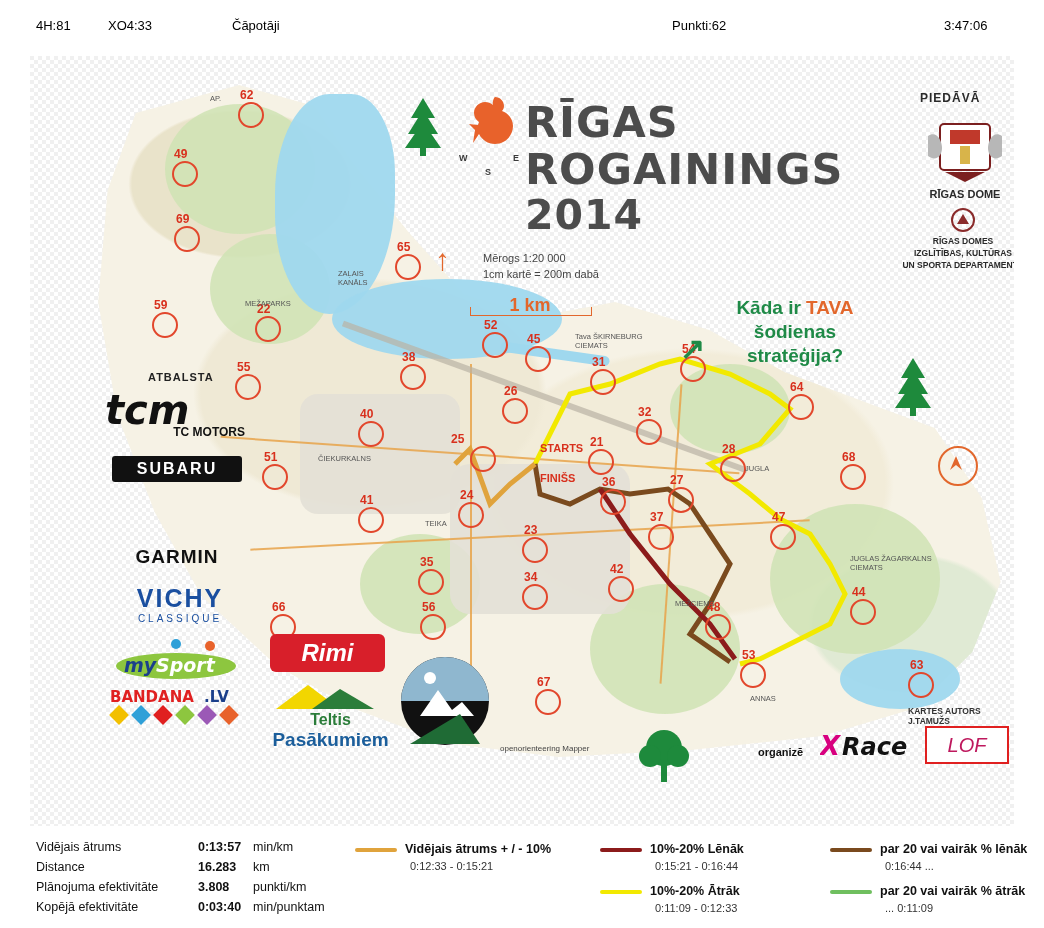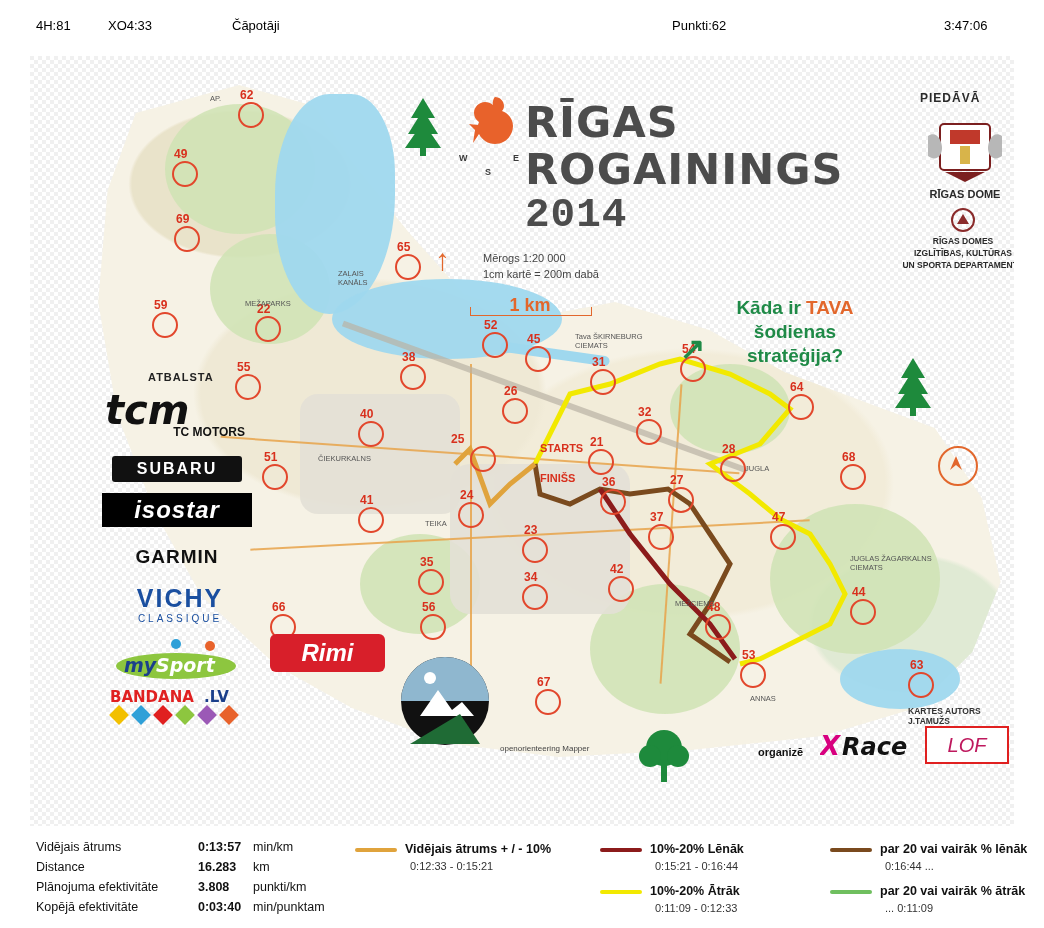--- a/index.html
+++ b/index.html
@@ -83,21 +83,21 @@
   svg.routes{position:absolute;left:0;top:0;width:940px;height:700px;}
 
   
   .titleblock{position:absolute;left:495px;top:45px;width:300px;}
   .titleline{
     font-family:"DejaVu Sans",sans-serif;
     font-weight:bold;color:#4c4c4c;letter-spacing:1px;line-height:1;
   }
   .t1{font-size:43px;}
   .t2{font-size:43px;margin-top:4px;}
-  .t3{font-size:41px;margin-top:4px;font-family:Liberation Mono, monospace;}
+  .t3{font-size:41px;margin-top:4px;}
   .rooster{
     position:absolute;left:-60px;top:-8px;width:56px;height:62px;color:#e8622b;
   }
   .compass-we{
     position:absolute;left:-66px;top:52px;font-size:9px;color:#3b3b3b;font-weight:bold;
   }
   .compass-e{position:absolute;left:-12px;top:52px;font-size:9px;color:#3b3b3b;font-weight:bold;}
   .compass-s{position:absolute;left:-40px;top:66px;font-size:9px;color:#3b3b3b;font-weight:bold;}
 
   .scaleblock{position:absolute;left:425px;top:195px;width:180px;color:#e2672c;}
@@ -391,23 +391,20 @@
       </svg>
   </div>
 
   <div class="atbalsta">ATBALSTA</div>
 
   <div class="spon tcm">
     <div class="tcmtxt">tcm</div>
     <div class="tcmsub">TC MOTORS</div>
   </div>
   <div class="spon subaru">SUBARU</div>
-  <div class="spon isostar">
-      <span>isostar</span>
-    </div>
   <div class="spon garmin">
       <span>GARMIN</span>
     </div>
   <div class="spon mysport">
     <svg width="125" height="44" viewBox="0 0 125 44">
       <ellipse cx="62" cy="30" rx="60" ry="13" fill="#8dc63f"></ellipse>
       <text x="10" y="36" font-family="DejaVu Sans" font-size="19" font-weight="bold" font-style="italic" fill="#1b3f8b">my</text>
       <text x="42" y="36" font-family="DejaVu Sans" font-size="19" font-weight="bold" font-style="italic" fill="#ffffff">Sport</text>
       <circle cx="96" cy="10" r="5" fill="#e8622b"></circle>
       <circle cx="62" cy="8" r="5" fill="#2fa0d8"></circle>
@@ -426,20 +423,28 @@
       <text x="96" y="16" font-family="DejaVu Sans" font-size="15" font-weight="bold" fill="#1b3f8b">.LV</text>
       <g>
         <rect x="4" y="22" width="14" height="14" fill="#f2c000" transform="rotate(45 11 29)"></rect>
         <rect x="26" y="22" width="14" height="14" fill="#2fa0d8" transform="rotate(45 33 29)"></rect>
         <rect x="48" y="22" width="14" height="14" fill="#e02020" transform="rotate(45 55 29)"></rect>
         <rect x="70" y="22" width="14" height="14" fill="#8dc63f" transform="rotate(45 77 29)"></rect>
         <rect x="92" y="22" width="14" height="14" fill="#9b59b6" transform="rotate(45 99 29)"></rect>
         <rect x="114" y="22" width="14" height="14" fill="#e8622b" transform="rotate(45 121 29)"></rect>
       </g>
     </svg>
+  </div>
+  <div class="spon teltis">
+    <svg width="125" height="30" viewBox="0 0 125 30" style="display:block;margin:0 auto;">
+      <path d="M8 28L40 4l32 24z" fill="#f2d600"></path>
+      <path d="M44 28L72 8l34 20z" fill="#2b7d3a"></path>
+    </svg>
+    <div class="t-a">Teltis</div>
+    <div class="t-b">Pasākumiem</div>
   </div>
 
   <div class="spon omapper">
     <svg width="90" height="90" viewBox="0 0 90 90">
       <circle cx="45" cy="45" r="44" fill="#111"></circle>
       <path d="M1 45a44 44 0 0 1 88 0z" fill="#8fb7cf"></path>
       <path d="M20 60l18-26 14 20 10-8 12 14z" fill="#ffffff"></path>
       <circle cx="30" cy="22" r="6" fill="#ffffff"></circle>
       <path d="M10 88h70l-20-30z" fill="#1f6b35"></path>
     </svg>

